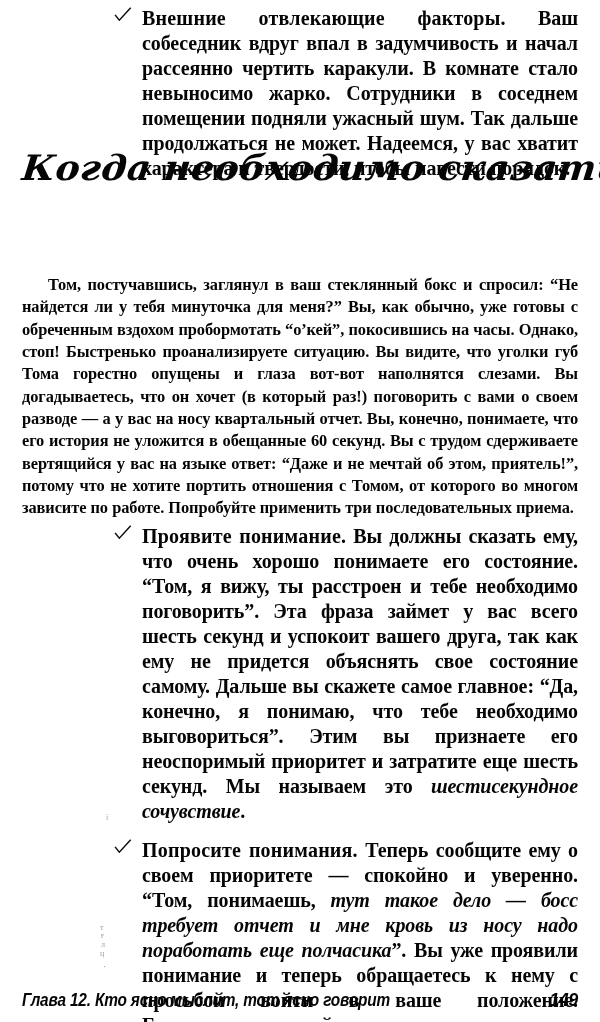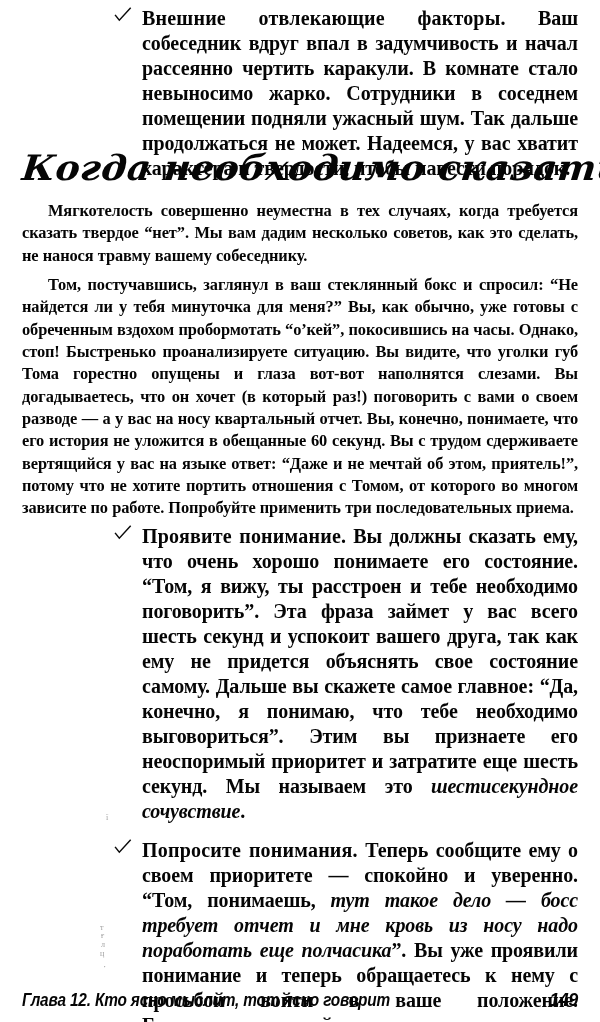--- a/index.html
+++ b/index.html
@@ -166,23 +166,20 @@
         </svg>
       </span>
       <p class="bullet-text">
         <span class="lead-in">Внешние отвлекающие факторы.</span><span> Ваш собеседник вдруг впал в задумчивость и начал рассеянно чертить каракули. В комнате стало невыносимо жарко. Сотрудники в соседнем помещении подняли ужасный шум. Так дальше продолжаться не может. Надеемся, у вас хватит характера и твердости, чтобы навести порядок.</span>
       </p>
     </div>
   </div>
 
   <h1 class="heading"><span class="hd-inner">Когда необходимо сказать “нет”</span></h1>
 
-  <div class="body-col" style="top:200px;">
-    <p class="para">Мягкотелость совершенно неуместна в тех случаях, когда требуется сказать твердое “нет”. Мы вам дадим несколько советов, как это сделать, не нанося травму вашему собеседнику.</p>
-  </div>
 
   <div class="body-col" style="top:274px;">
     <p class="para">Том, постучавшись, заглянул в ваш стеклянный бокс и спросил: “Не найдется ли у тебя минуточка для меня?” Вы, как обычно, уже готовы с обреченным вздохом пробормотать “о’кей”, покосившись на часы. Однако, стоп! Быстренько проанализируете ситуацию. Вы видите, что уголки губ Тома горестно опущены и глаза вот-вот наполнятся слезами. Вы догадываетесь, что он хочет (в который раз!) поговорить с вами о своем разводе — а у вас на носу квартальный отчет. Вы, конечно, понимаете, что его история не уложится в обещанные 60 секунд. Вы с трудом сдерживаете вертящийся у вас на языке ответ: “Даже и не мечтай об этом, приятель!”, потому что не хотите портить отношения с Томом, от которого во многом зависите по работе. Попробуйте применить три последовательных приема.</p>
   </div>
 
   <div class="bullet-block" style="top:524px;">
 
     <div class="bullet-row">
       <span class="check-icon">
         <svg width="18" height="18" viewBox="0 0 18 18" aria-hidden="true">

